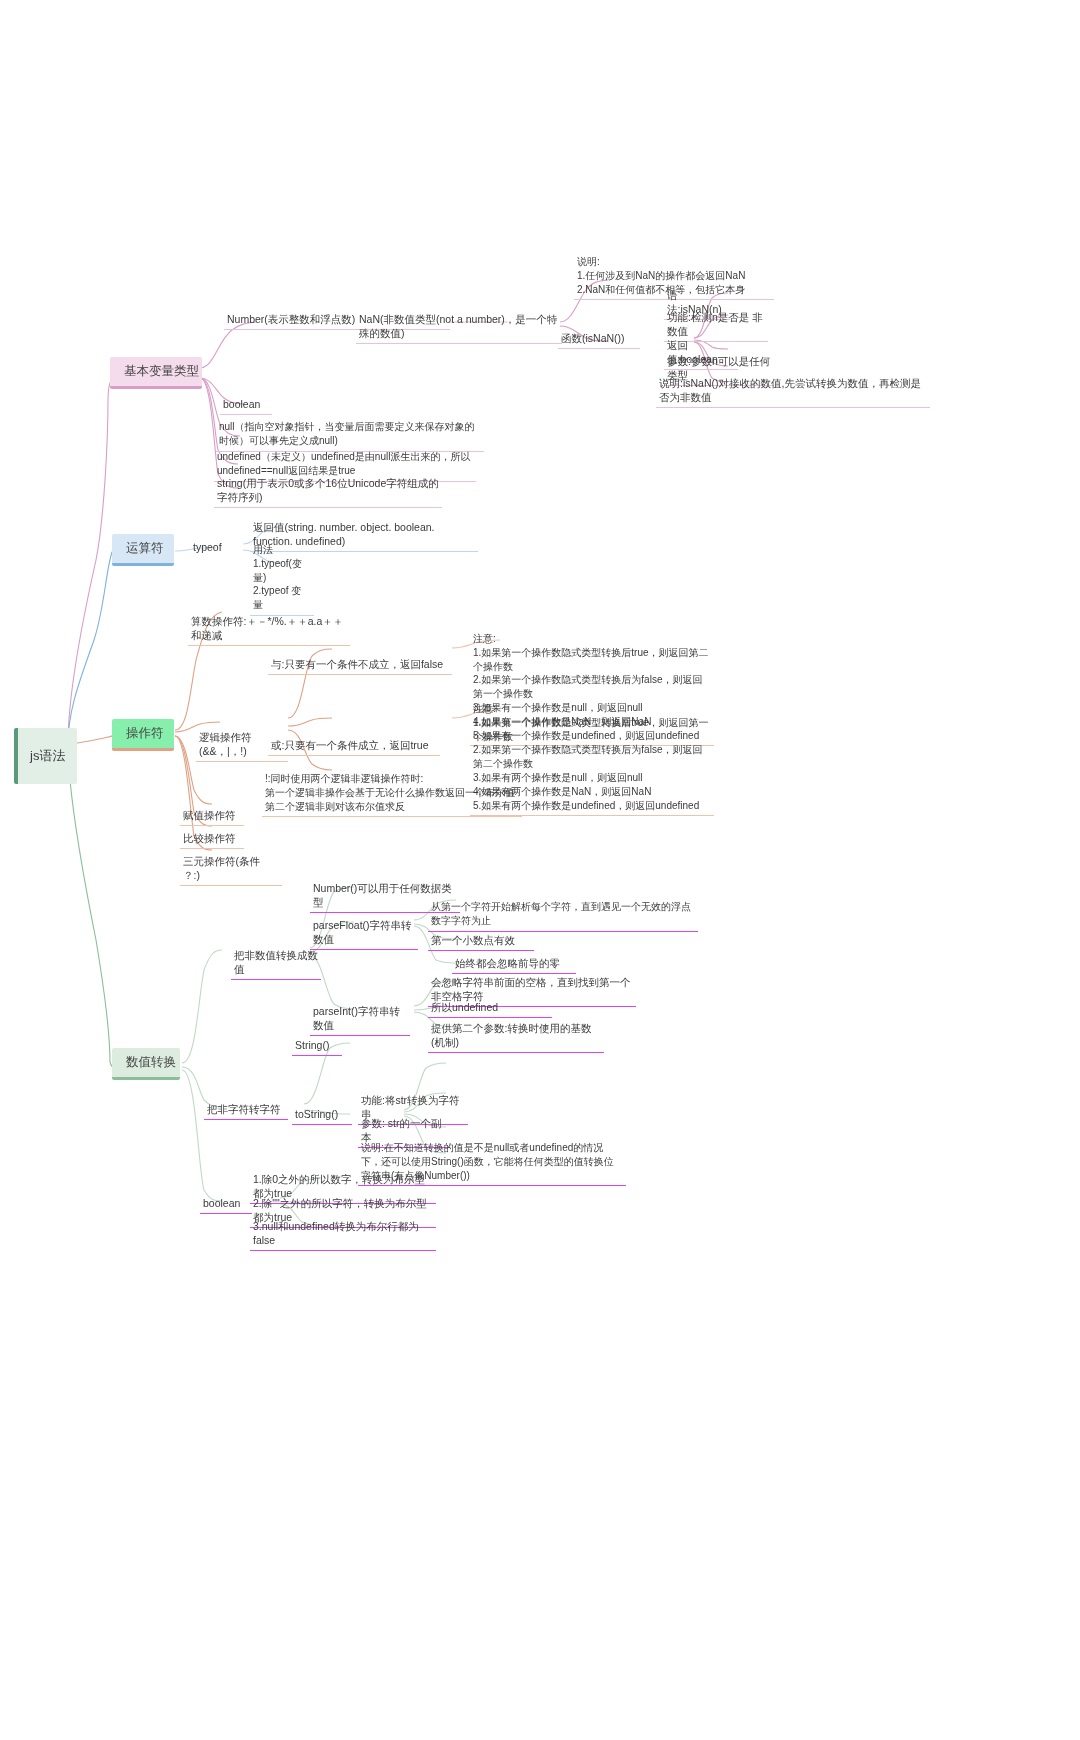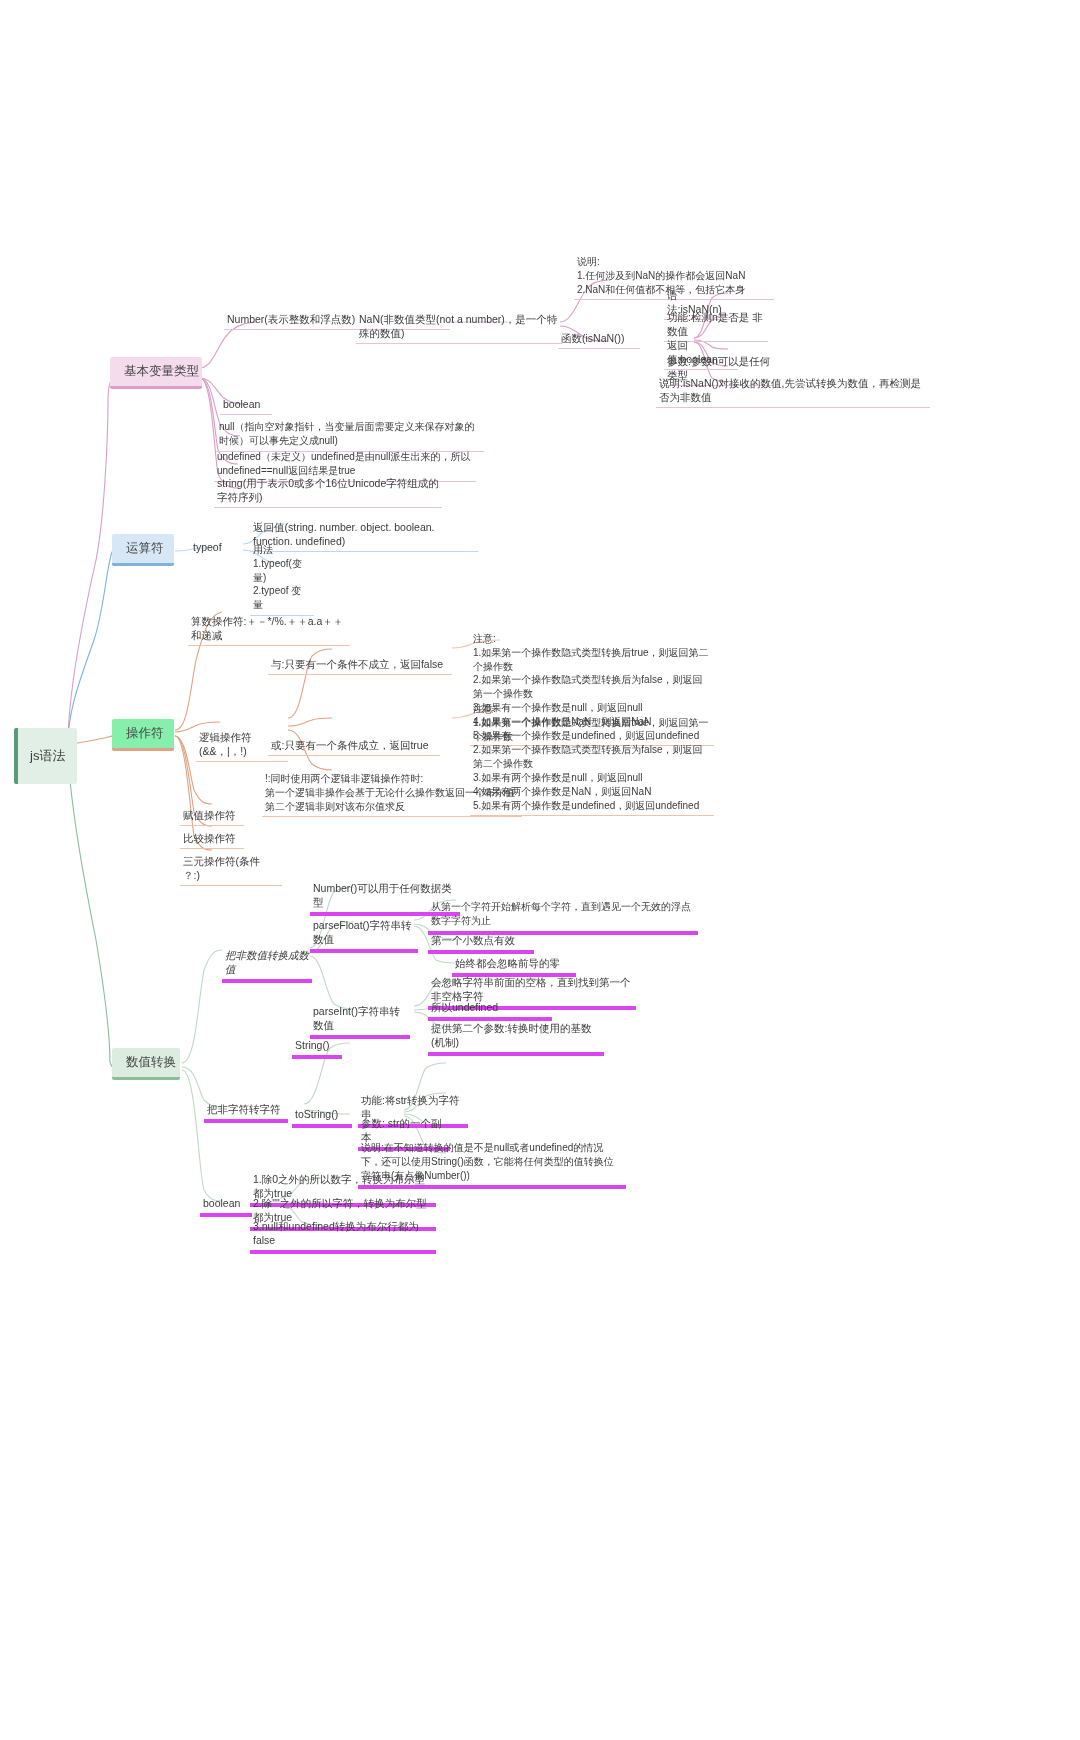--- a/index.html
+++ b/index.html
@@ -44,21 +44,21 @@
   .leaf{
     font-size:10.5px;
     line-height:1.35;
     padding:2px 3px 3px 3px;
     color:#3a3a3a;
     white-space:pre-line;
   }
   .leaf.u-pink{border-bottom:1px solid #e6c3dc;}
   .leaf.u-blue{border-bottom:1px solid #bcd8ee;}
   .leaf.u-orange{border-bottom:1px solid #eec3ab;margin-top:12px;}
-  .leaf.u-green{border-bottom:4px solid #d946ef;}
+  .leaf.u-green{border-bottom:1px solid #d946ef;}
   .leaf.u-none{border-bottom:none;}
   .multi{font-size:10px;line-height:1.38;}
 </style>
 </head>
 <body>
 
 <div id="canvas">
 
   <svg class="links" viewBox="0 0 1080 1740" xmlns="http://www.w3.org/2000/svg">
     <g fill="none" stroke-width="1.1">
@@ -187,21 +187,21 @@
   <div class="node leaf multi u-orange" style="left:262px;top:758px;width:260px;">!:同时使用两个逻辑非逻辑操作符时:
 第一个逻辑非操作会基于无论什么操作数返回一个布尔值
 第二个逻辑非则对该布尔值求反</div>
 
   <div class="node leaf u-orange" style="left:180px;top:794px;width:64px;">赋值操作符</div>
   <div class="node leaf u-orange" style="left:180px;top:817px;width:64px;">比较操作符</div>
   <div class="node leaf u-orange" style="left:180px;top:840px;width:102px;">三元操作符(条件 ？:)</div>
 
   <div class="node topic t-green" style="left:112px;top:1048px;width:68px;">数值转换</div>
 
-  <div class="node leaf u-green" style="left:222px;top:946px;width:90px;font-style:italic;">把非数值转换成数值</div>
+  <div class="node leaf u-green" style="left:231px;top:946px;width:90px;">把非数值转换成数值</div>
   <div class="node leaf u-green" style="left:310px;top:879px;width:150px;">Number()可以用于任何数据类型</div>
 
   <div class="node leaf u-green" style="left:310px;top:916px;width:108px;">parseFloat()字符串转数值</div>
   <div class="node leaf multi u-green" style="left:428px;top:898px;width:270px;">从第一个字符开始解析每个字符，直到遇见一个无效的浮点数字字符为止</div>
   <div class="node leaf u-green" style="left:428px;top:931px;width:106px;">第一个小数点有效</div>
   <div class="node leaf u-green" style="left:428px;top:954px;width:124px;margin-left:24px;">始终都会忽略前导的零</div>
 
   <div class="node leaf u-green" style="left:310px;top:1002px;width:100px;">parseInt()字符串转数值</div>
   <div class="node leaf u-green" style="left:428px;top:973px;width:208px;">会忽略字符串前面的空格，直到找到第一个非空格字符</div>
   <div class="node leaf u-green" style="left:428px;top:998px;width:124px;">所以undefined</div>

